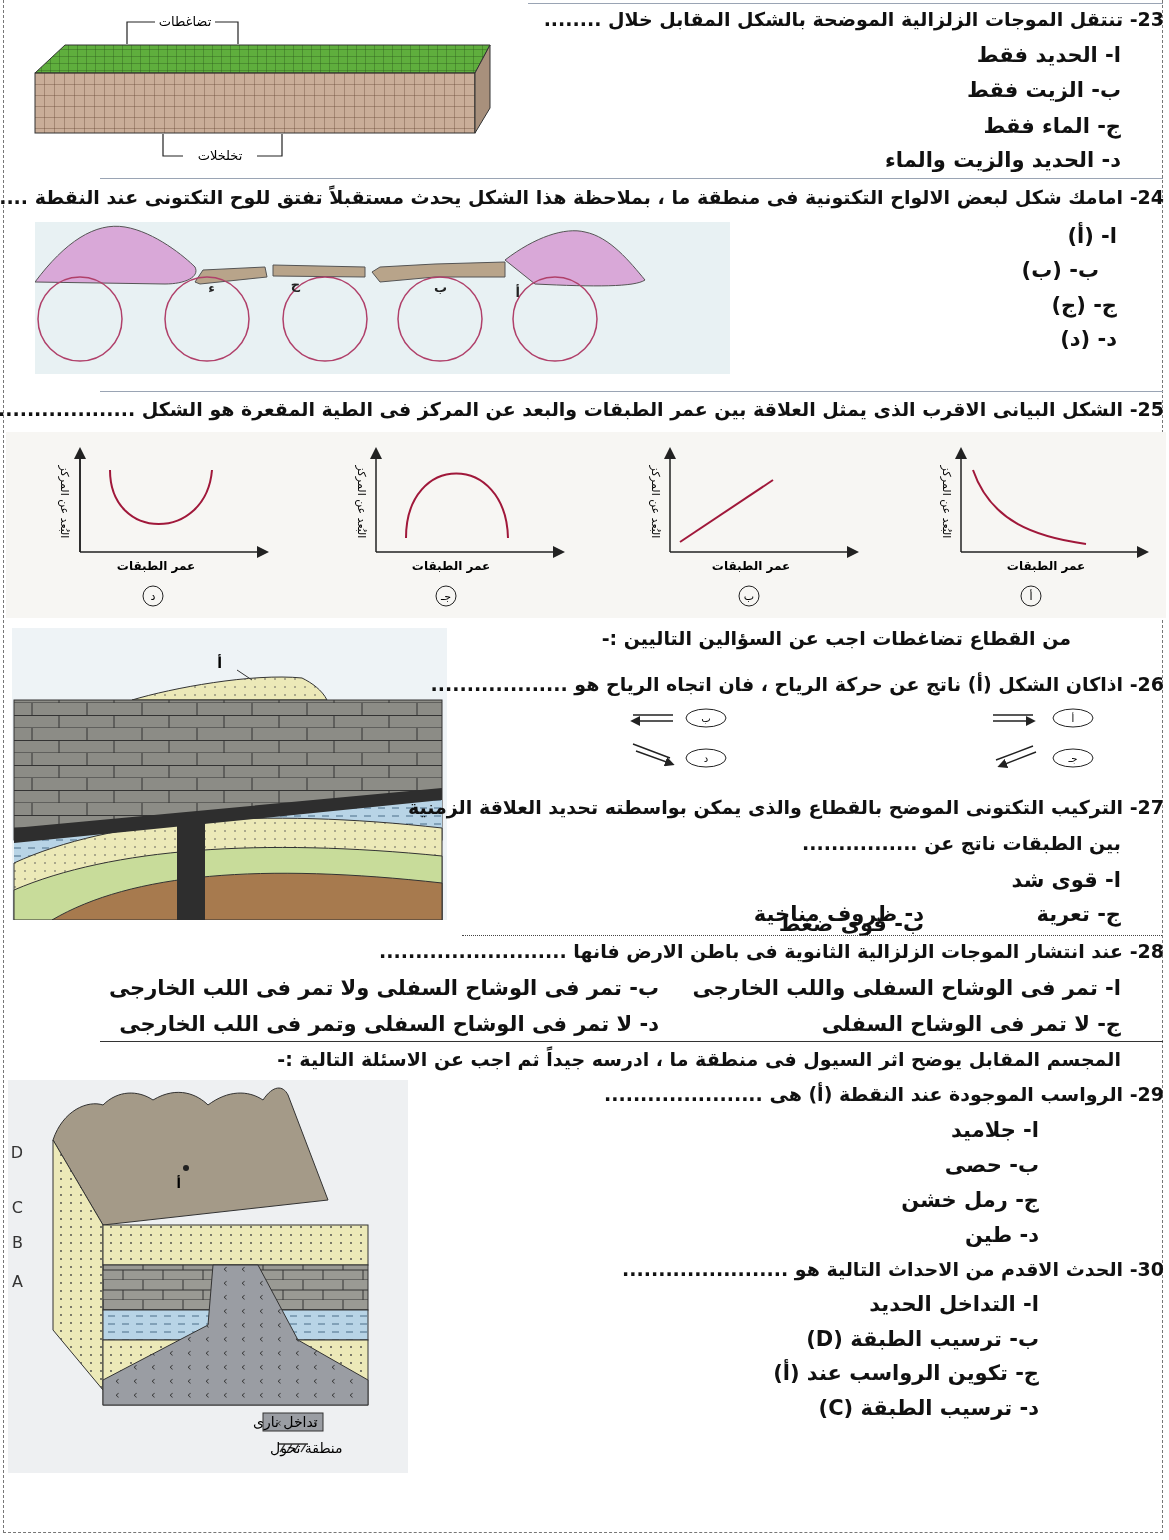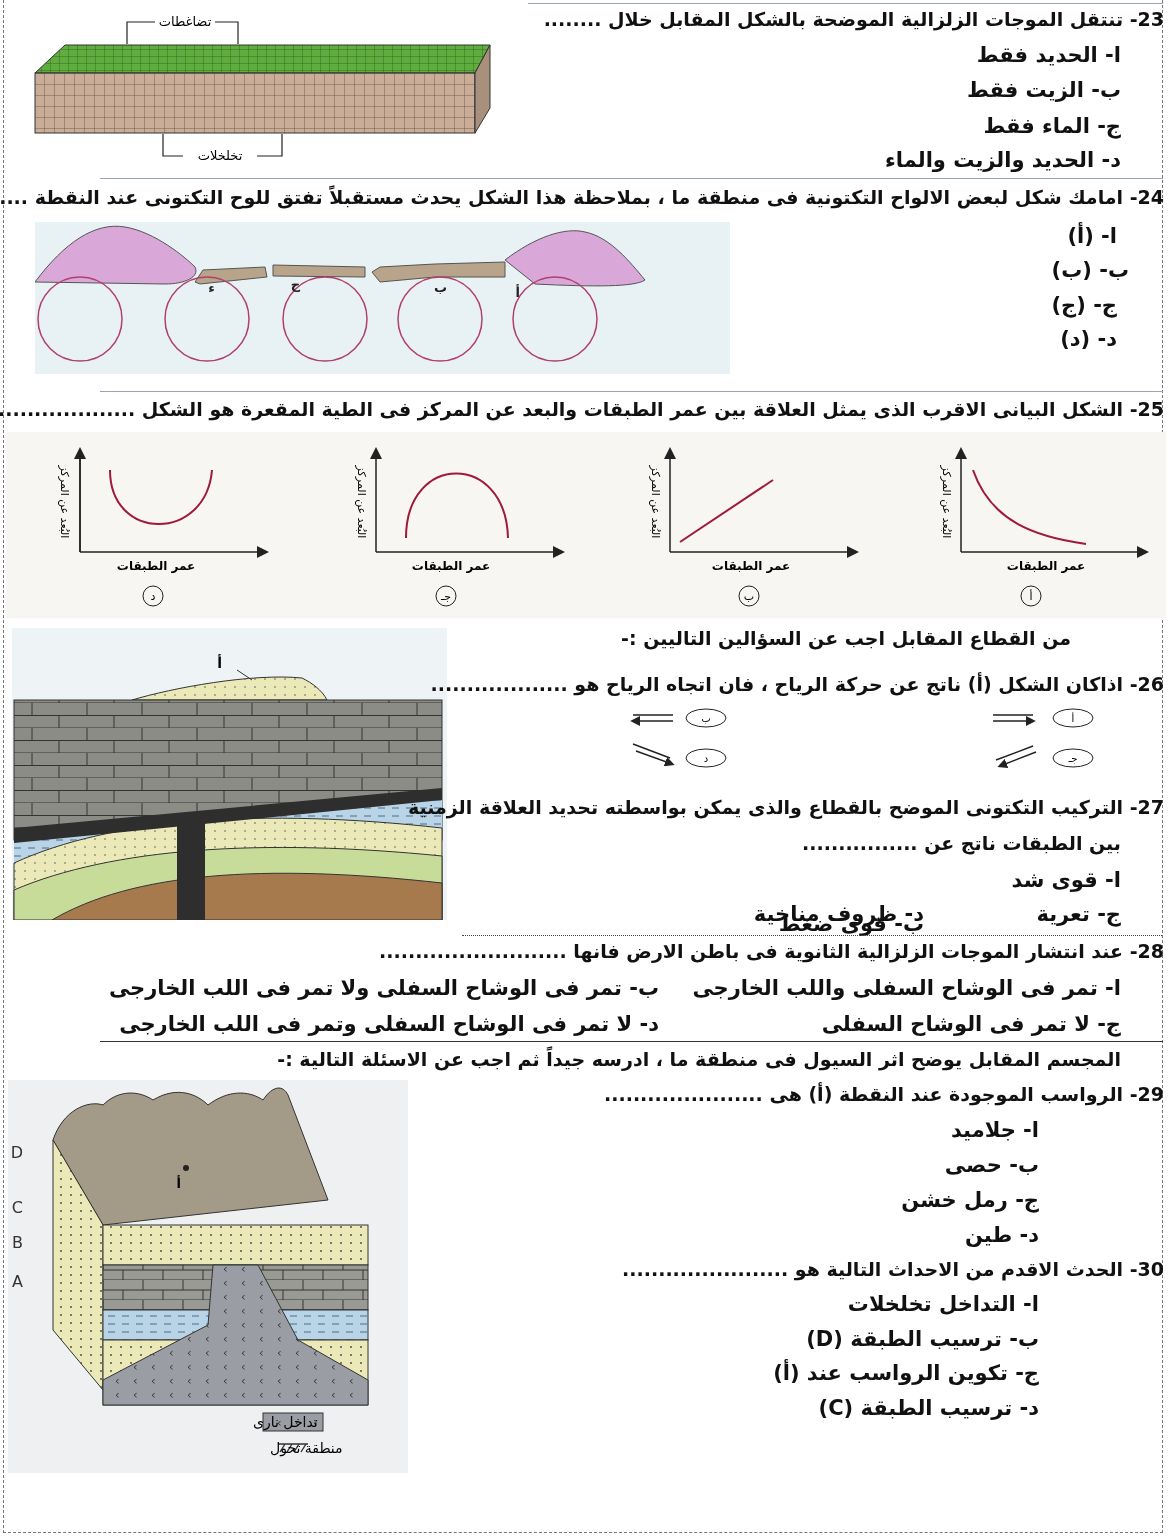--- a/index.html
+++ b/index.html
@@ -65,21 +65,21 @@
     </g>
     <g fill="#222" font-size="13" font-weight="bold">
       <text x="180" y="70">ء</text>
       <text x="265" y="67">ح</text>
       <text x="412" y="70">ب</text>
       <text x="485" y="75">أ</text>
     </g>
   </svg>
 </div>
 <div class="opt abs" style="right:52px;top:224px;">ا-    (أ)</div>
-<div class="opt abs" style="right:40px;top:258px;">ب- (ب)</div>
+<div class="opt abs" style="right:70px;top:258px;">ب- (ب)</div>
 <div class="opt abs" style="right:52px;top:293px;">ج-  (ج)</div>
 <div class="opt abs" style="right:52px;top:327px;">د-  (د)</div>
 <div class="hr" style="left:100px;top:391px;width:1063px;"></div>
 
 <div class="q abs" style="right:5px;top:398px;">25- الشكل البيانى الاقرب الذى يمثل العلاقة بين عمر الطبقات والبعد عن المركز فى الطية المقعرة هو الشكل .........................</div>
 <div class="fig" style="left:6px;top:432px;width:1160px;height:186px;background:#f7f6f3;">
   <svg width="1160" height="186" viewBox="0 0 1160 186">
     <defs>
         <marker id="ah" markerWidth="8" markerHeight="8" refX="6" refY="4" orient="auto">
           <path d="M0 0L8 4L0 8Z" fill="#222"></path>
@@ -150,21 +150,21 @@
     <rect x="2" y="72" width="428" height="140" fill="url(#brick)" stroke="#333"></rect>
     <path d="M2 205 L430 165 L430 220 L2 260 Z" fill="url(#dash)"></path>
     <path d="M2 235 C100 190,250 180,430 200 L430 292 L2 292 Z" fill="url(#dots)" stroke="#333"></path>
     <path d="M2 262 C100 220,250 210,430 228 L430 292 L2 292 Z" fill="#c8dc9a" stroke="#333"></path>
     <path d="M40 292 C120 245,250 235,430 255 L430 292 Z" fill="#a77a4e" stroke="#333"></path>
     <path d="M2 200 L430 160 L430 172 L2 215 Z" fill="#2e2e2e"></path>
     <rect x="165" y="195" width="28" height="97" fill="#2e2e2e"></rect>
   </svg>
 </div>
 
-<div class="q abs" style="right:98px;top:627px;">من القطاع المقابل اجب عن السؤالين التاليين :-</div>
+<div class="q abs" style="right:98px;top:627px;">من القطاع تضاغطات اجب عن السؤالين التاليين :-</div>
 <div class="q abs" style="right:5px;top:673px;">26-  اذاكان الشكل (أ) ناتج عن حركة الرياح ، فان اتجاه الرياح هو ...................</div>
 
 <div class="abs" style="left:628px;top:706px;width:510px;height:70px;">
   <svg width="510" height="70" viewBox="0 0 510 70">
     <defs>
         <marker id="ah2" markerWidth="7" markerHeight="7" refX="5" refY="3.5" orient="auto">
           <path d="M0 0L7 3.5L0 7Z" fill="#222"></path>
         </marker>
       </defs>
     <g>
@@ -248,16 +248,16 @@
   </svg>
 </div>
 
 <div class="q abs" style="right:5px;top:1083px;">29- الرواسب الموجودة عند النقطة (أ) هى ......................</div>
 <div class="opt abs" style="right:130px;top:1118px;">ا- جلاميد</div>
 <div class="opt abs" style="right:130px;top:1153px;">ب- حصى</div>
 <div class="opt abs" style="right:130px;top:1188px;">ج- رمل خشن</div>
 <div class="opt abs" style="right:130px;top:1223px;">د- طين</div>
 
 <div class="q abs" style="right:5px;top:1258px;">30- الحدث الاقدم من الاحداث التالية هو .......................</div>
-<div class="opt abs" style="right:130px;top:1292px;">ا- التداخل تخلخلات</div>
+<div class="opt abs" style="right:130px;top:1292px;">ا- التداخل الحديد</div>
 <div class="opt abs" style="right:130px;top:1327px;">ب- ترسيب الطبقة (D)</div>
 <div class="opt abs" style="right:130px;top:1361px;">ج- تكوين الرواسب عند (أ)</div>
 <div class="opt abs" style="right:130px;top:1396px;">د- ترسيب الطبقة (C)</div>
 
 </body></html>

